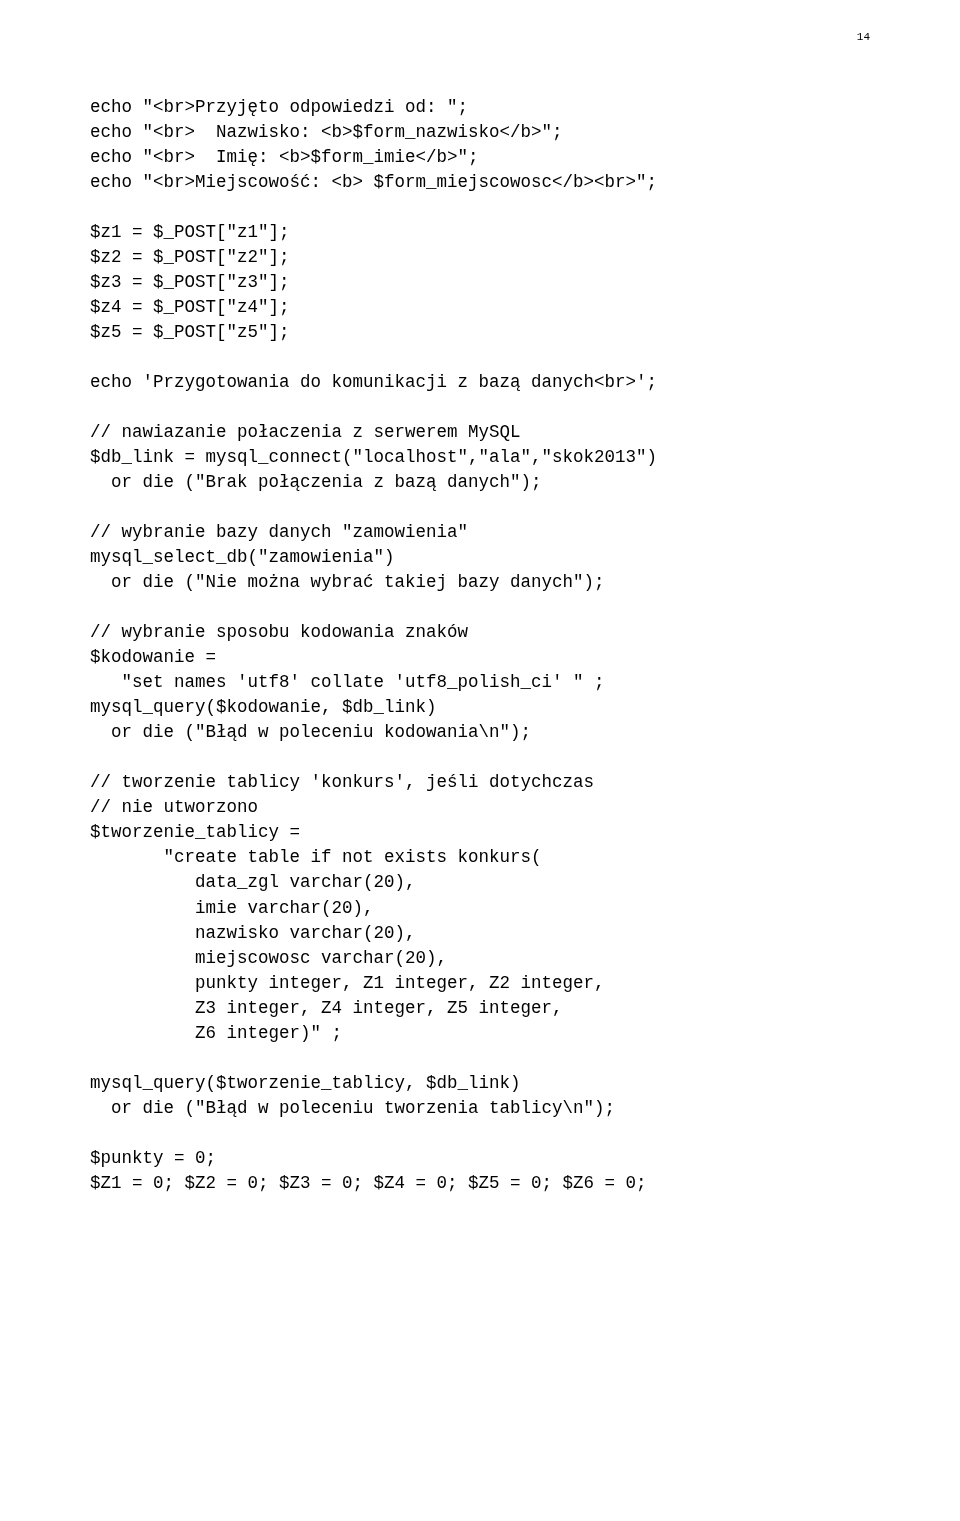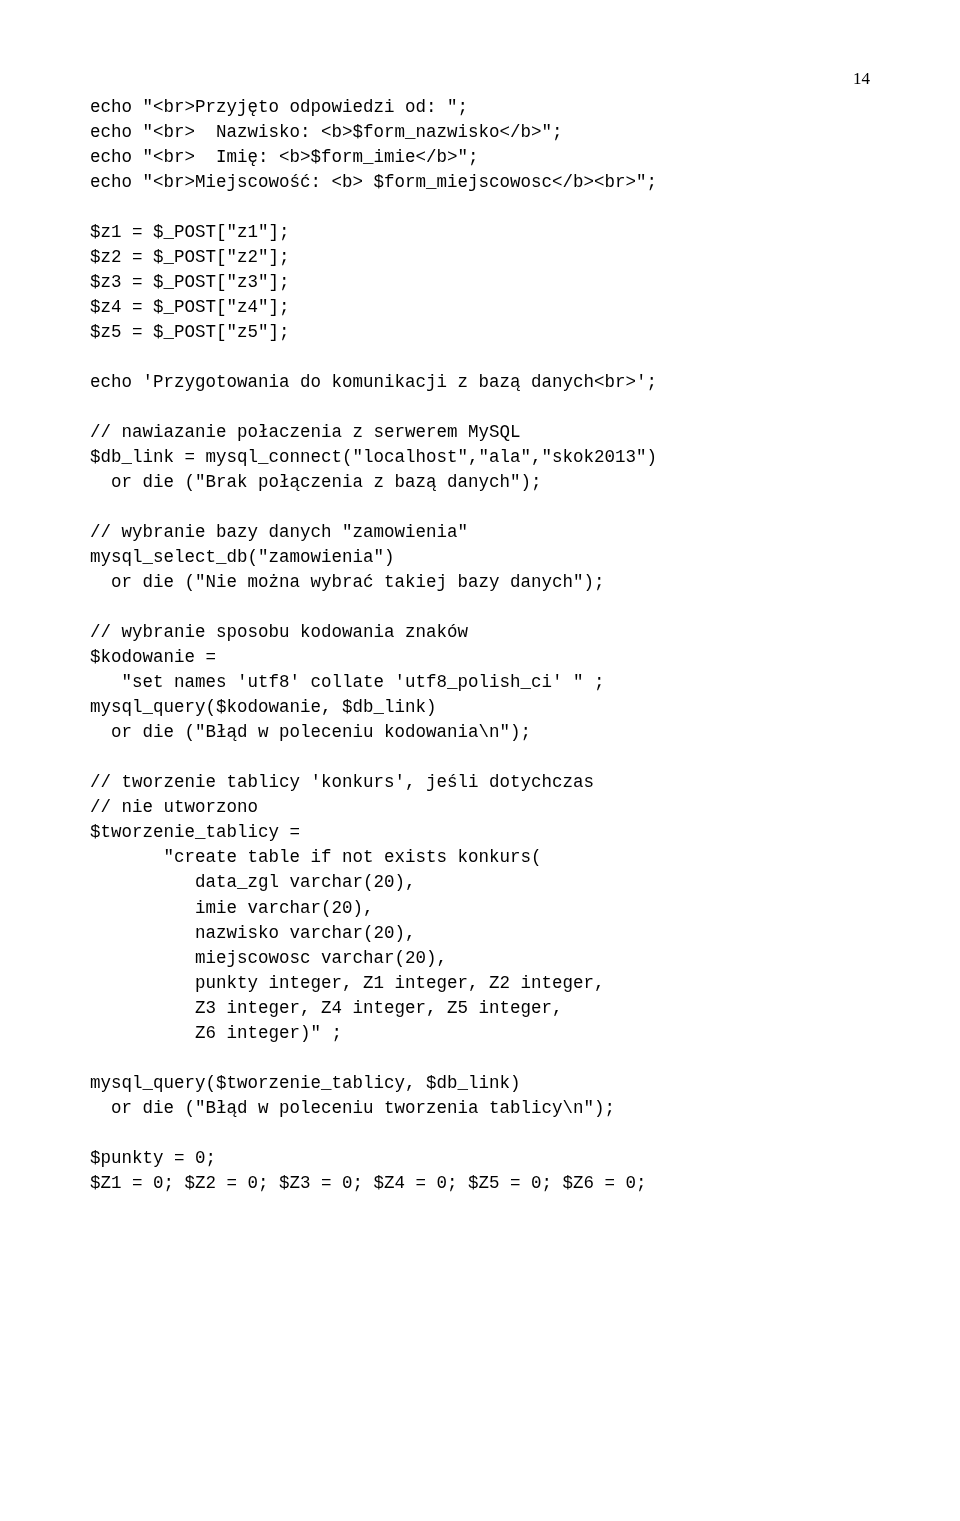--- a/index.html
+++ b/index.html
@@ -16,23 +16,22 @@
     font-size: 17.5px;
     line-height: 1.43;
     color: #000;
     box-sizing: border-box;
     padding: 40px 90px 40px 90px;
   }
   .page-number {
     position: absolute;
     top: 30px;
     right: 90px;
-    font-family: Liberation Serif, serif;
-    font-size: 17px;
-    margin-top: 37px;
+    font-family: Liberation Mono, monospace;
+    font-size: 11px;
   }
   .code {
     white-space: pre;
     margin-top: 55px;
   }
 </style>
 </head>
 <body>
 
 <div class="page">

